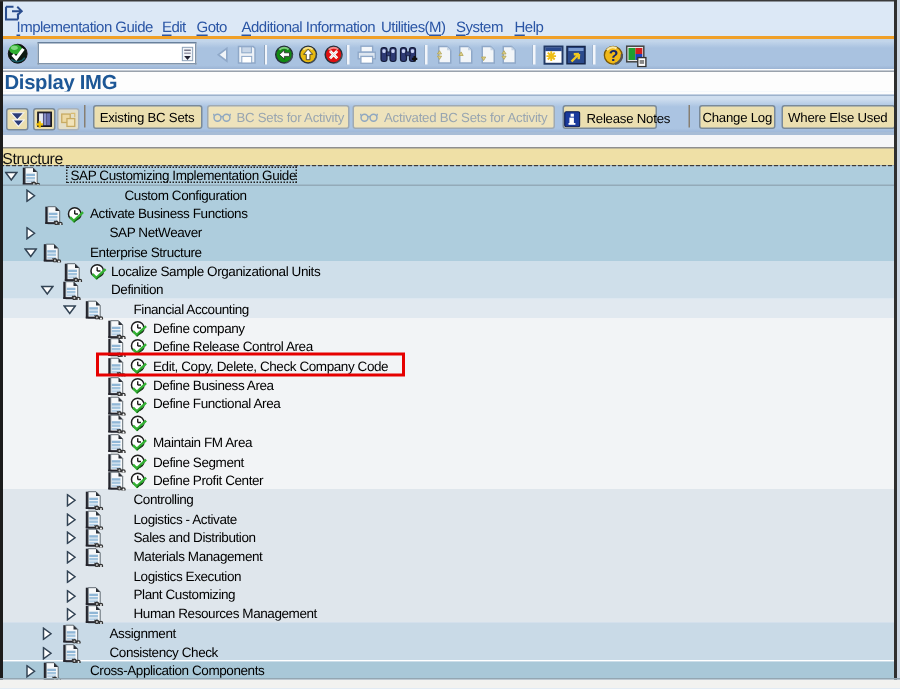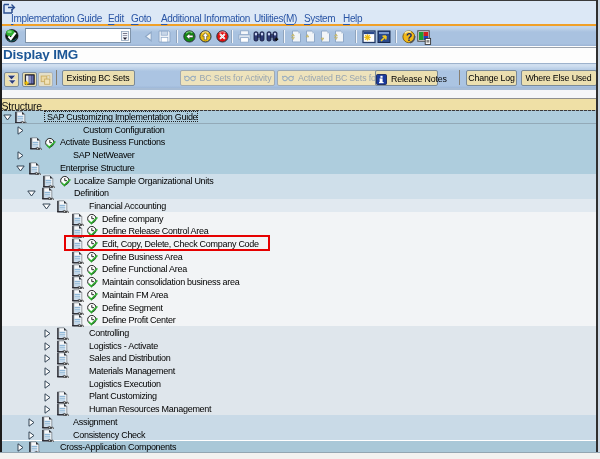--- a/index.html
+++ b/index.html
@@ -38,21 +38,21 @@
 .tic { position:absolute; }
 .ttx { position:absolute; top:1.4px; font-size:9px; letter-spacing:-0.28px; color:#000; white-space:nowrap; }
 .focusrect { position:absolute; top:0px; width:154px; height:11.3px; border:1px dotted #222; }
 .redbox { position:absolute; left:63.5px; top:-2.4px; width:206px; height:15.8px; border:2px solid #e60000; z-index:5; }
 #rootline { left:0; top:123.3px; width:600px; height:0.8px; background:#93aab8; }
 
 .sep { position:absolute; width:2px; height:13px; top:29.5px; background:linear-gradient(90deg,#90a4bc 0 30%,#f2f5fa 30% 100%); }
 .asep { position:absolute; width:1.2px; height:15px; top:72px; background:#877f72; }
 
 .btn { position:absolute; top:71px; height:15.6px; background:#ebdfb0; border:1px solid #7a8a99; border-radius:2px; font-size:8.8px; letter-spacing:-0.15px; color:#000; text-align:center; line-height:14px; white-space:nowrap; }
-.btn.dis { color:#98a5b0; background:#eee3bc; border-color:#a0aab2;margin-left:42px; }
+.btn.dis { color:#98a5b0; background:#eee3bc; border-color:#a0aab2; }
 .ibtn { position:absolute; top:70px; width:15px; height:15px; background:#ebdfb0; border:1px solid #7a8a99; border-radius:2px; }
 .ibtn.dis { background:#e4dfc8; border-color:#a8b2bc; }
 #cmdfield { position:absolute; left:25px; top:28px; width:106px; height:14.5px; background:#fff; border:1px solid #8094aa; border-top:1px solid #68809c; }
 </style></head><body>
 <svg width="0" height="0" style="position:absolute">
     <defs>
 <g id="docic">
   <rect x="1.2" y="0.8" width="1.6" height="11.4" fill="#23232b"></rect>
   <path d="M2.8,0.8 L8.0,0.8 L10.8,3.6 L10.8,12.2 L2.8,12.2 Z" fill="#f6f8fa" stroke="#555e66" stroke-width="0.6"></path>
   <path d="M8.0,0.8 L10.8,3.6 L8.0,3.6 Z" fill="#2a2f36"></path>
@@ -249,21 +249,20 @@
       </svg>
       <span class="ttx" style="left:102px">Define Functional Area</span>
     </div>
 <div class="trow" style="top:165.1px">
       <svg class="tic" style="left:71px;top:0.5px" width="13" height="13" viewBox="0 0 13 13">
         <use href="#docic"></use>
       </svg>
       <svg class="tic" style="left:86px;top:0.5px" width="13" height="13" viewBox="0 0 13 13">
         <use href="#actic"></use>
       </svg>
-      <span class="ttx" style="left:102px">Maintain consolidation business area</span>
     </div>
 <div class="trow" style="top:177.8px">
       <svg class="tic" style="left:71px;top:0.5px" width="13" height="13" viewBox="0 0 13 13">
         <use href="#docic"></use>
       </svg>
       <svg class="tic" style="left:86px;top:0.5px" width="13" height="13" viewBox="0 0 13 13">
         <use href="#actic"></use>
       </svg>
       <span class="ttx" style="left:102px">Maintain FM Area</span>
     </div>

